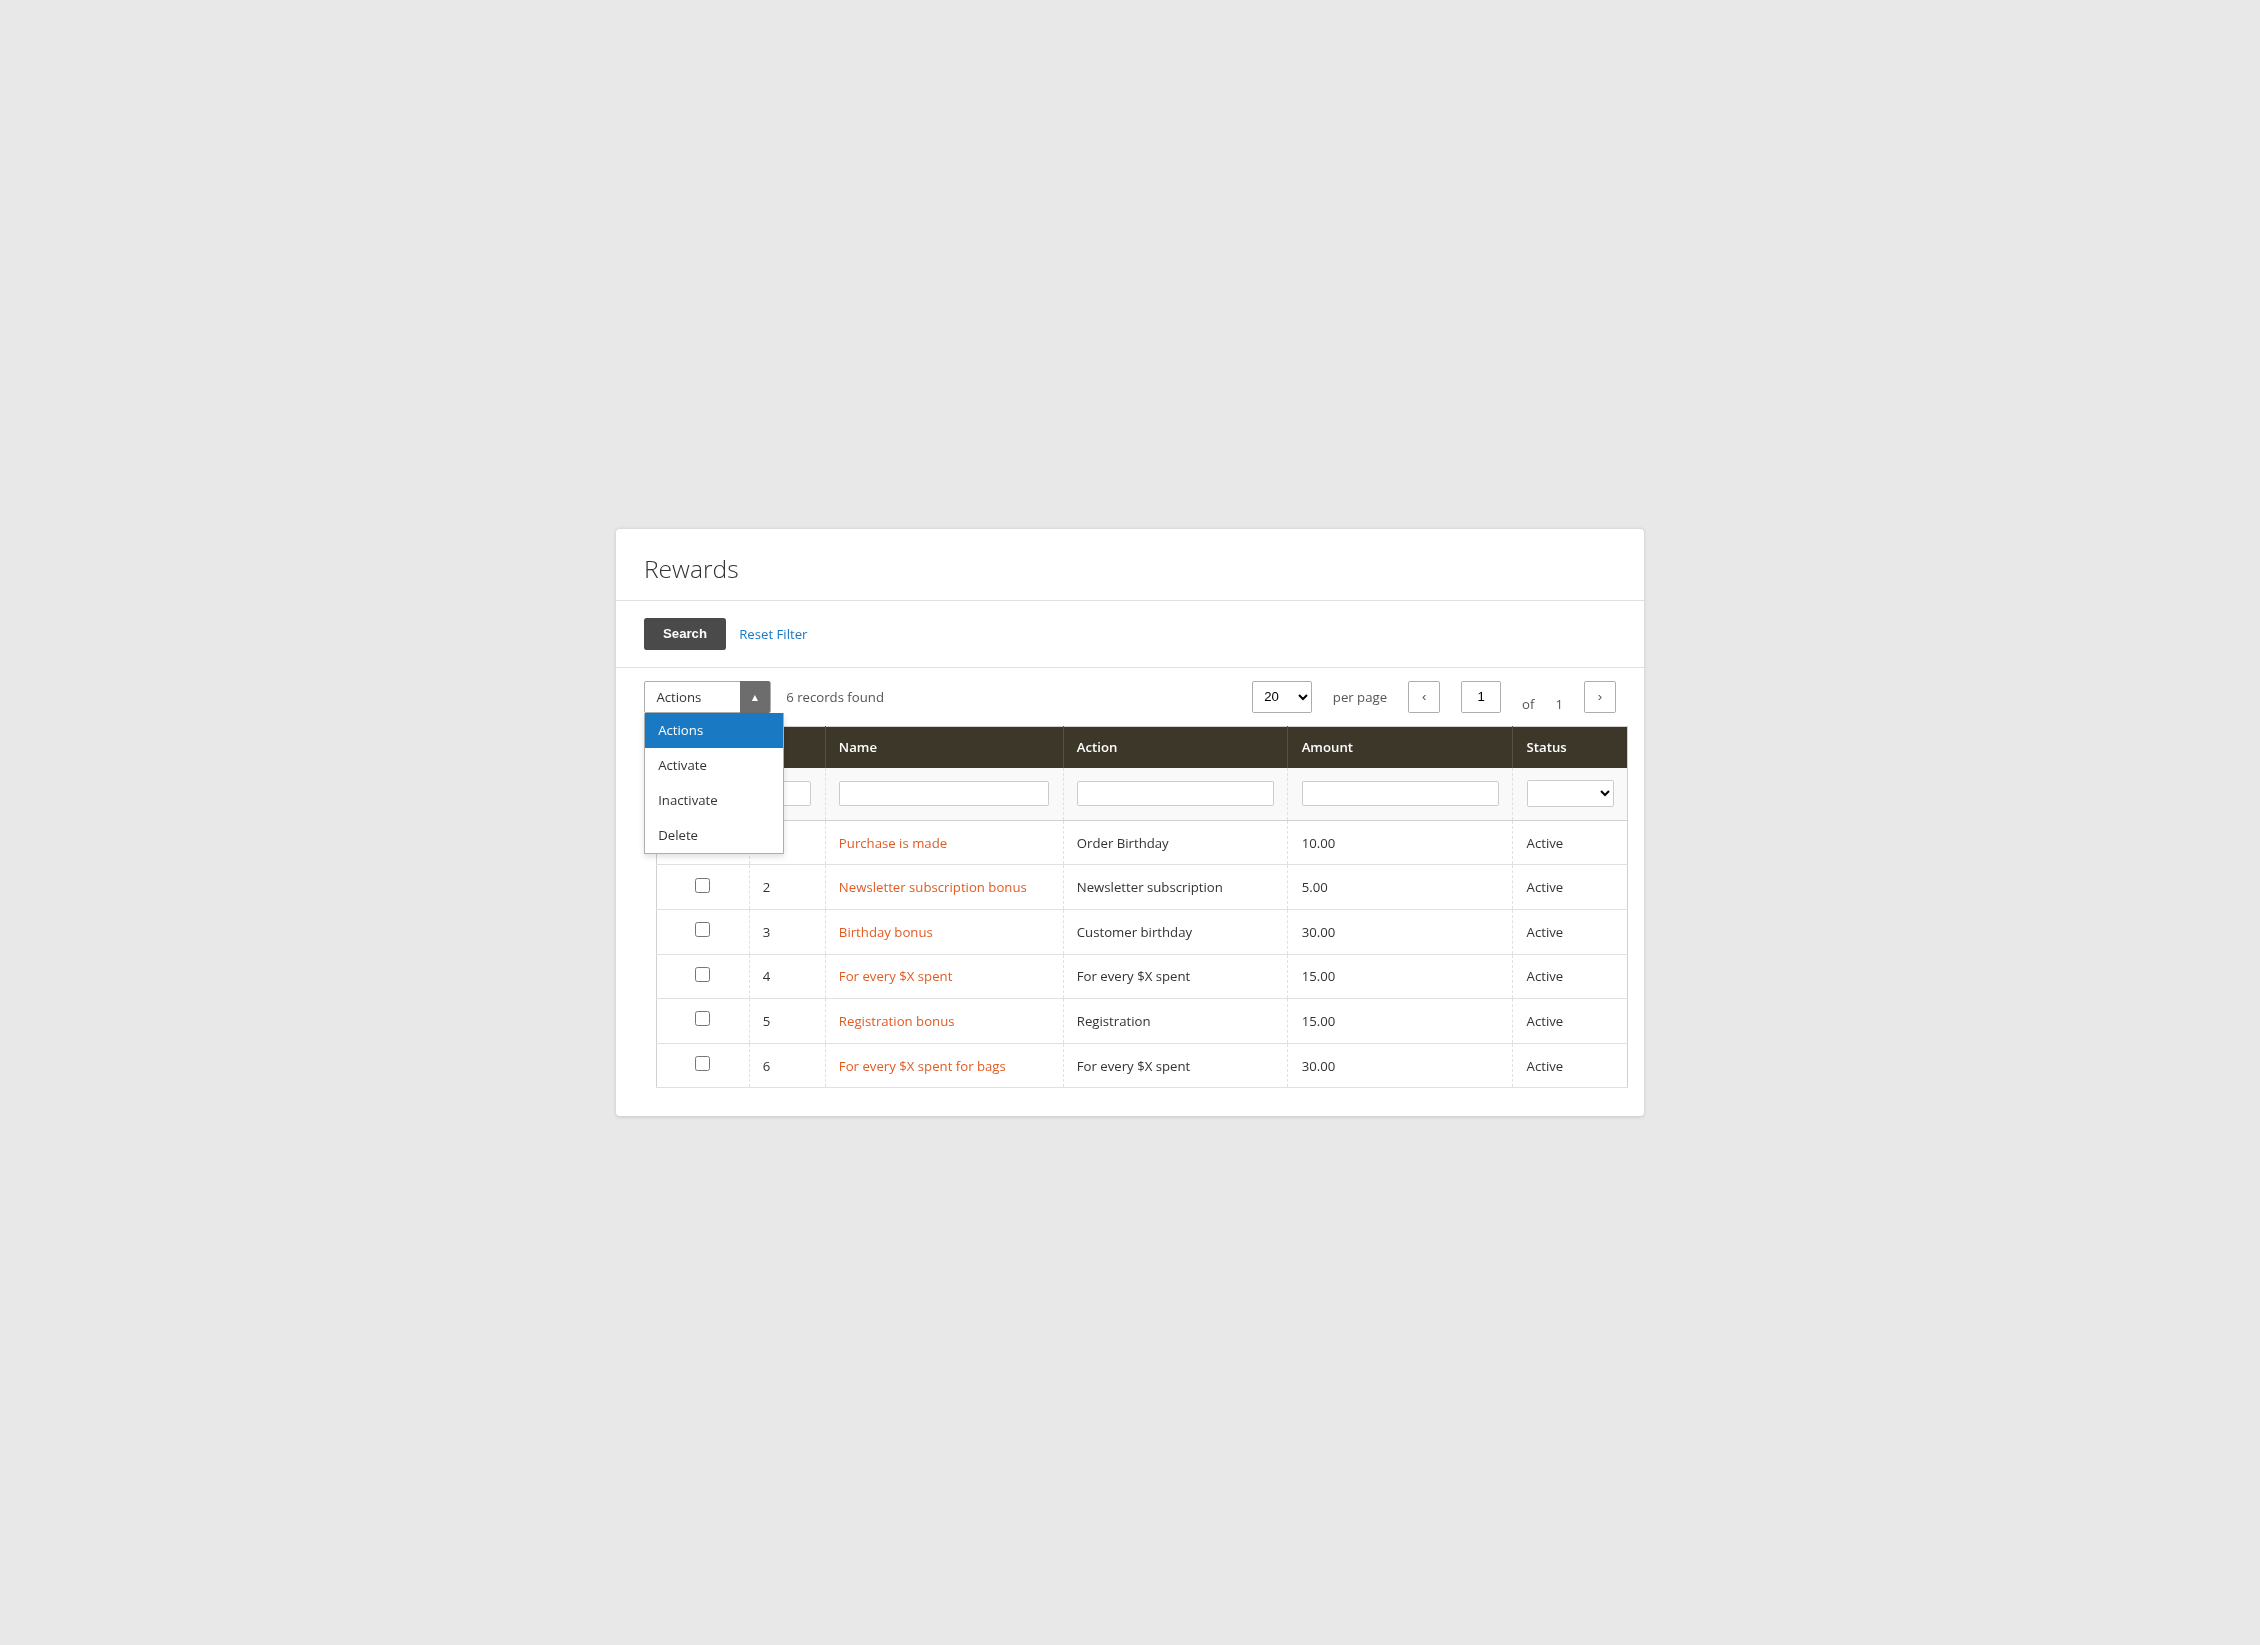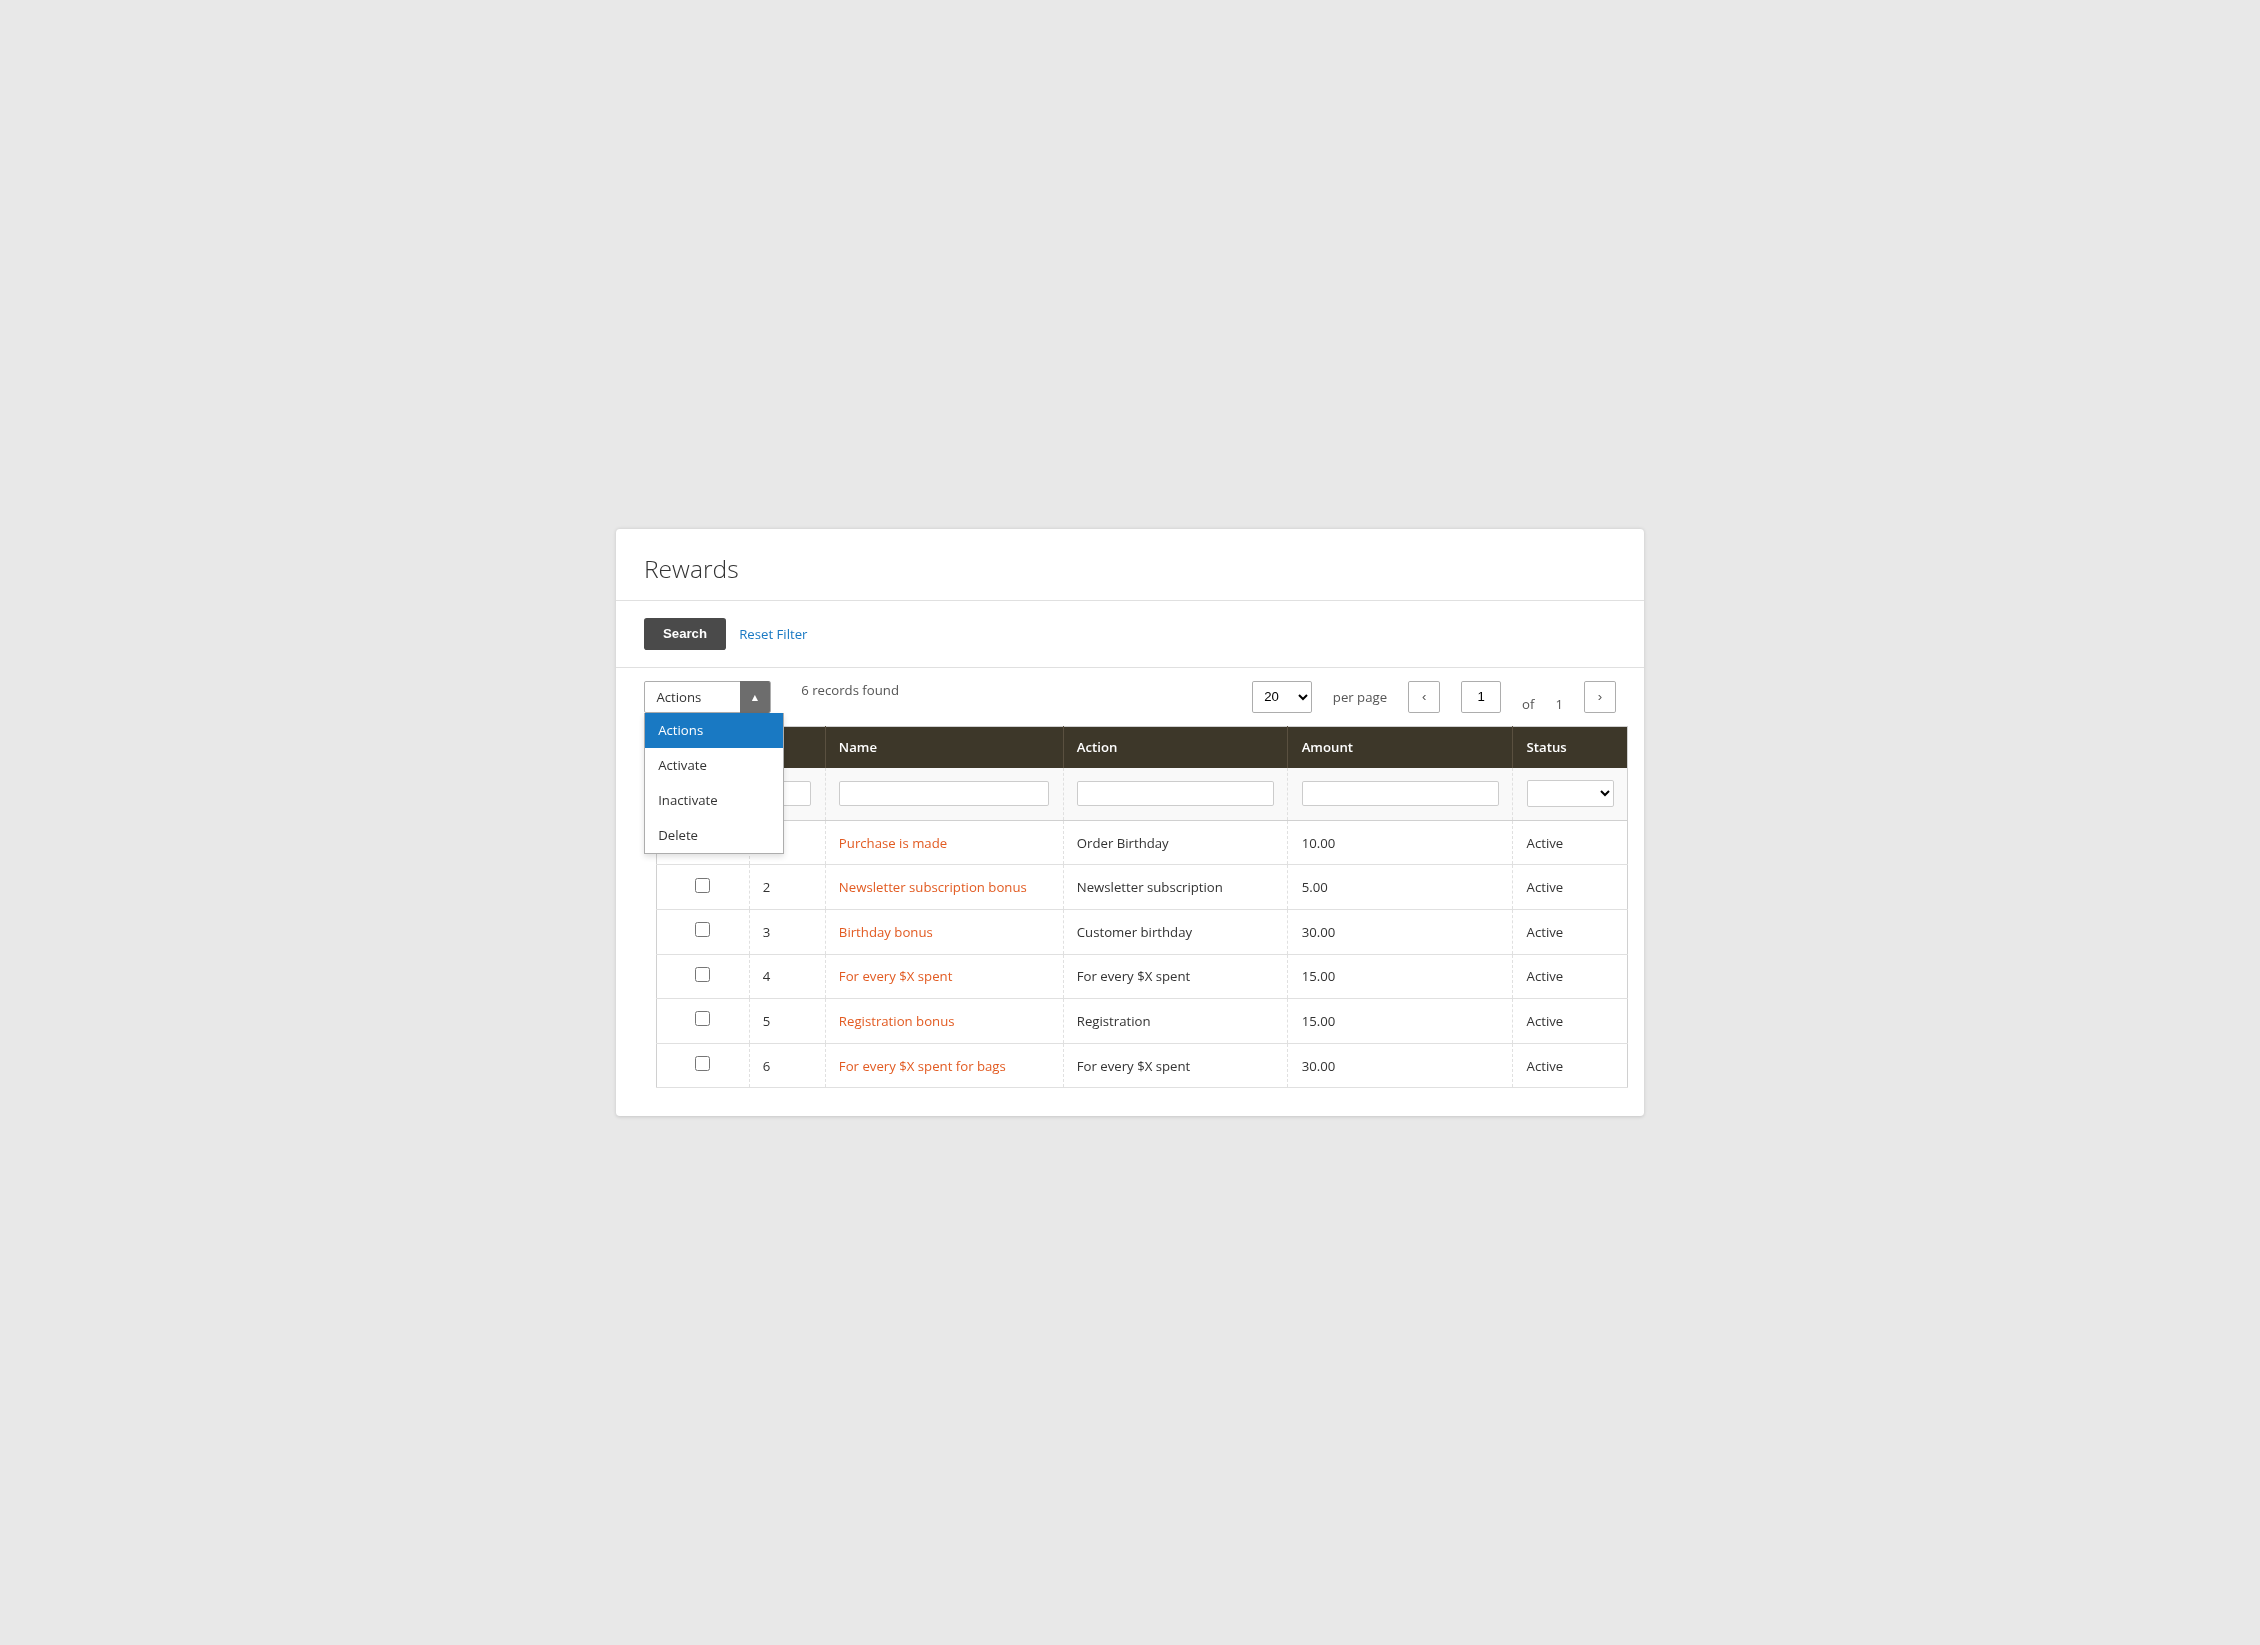--- a/index.html
+++ b/index.html
@@ -70,21 +70,21 @@
       color: #1979c3;
       text-decoration: none;
       font-size: 13.2px;
       cursor: pointer;
     }
     .grid-section {
       padding: 0 28px 28px 28px;
     }
     .grid-controls {
       display: flex;
-      align-items: flex-start;
+      align-items: center;
       gap: 13.2px;
       padding: 13.2px 0;
       position: relative;
     }
     .actions-wrapper {
       position: relative;
     }
     .actions-dropdown {
       display: flex;
       align-items: center;
@@ -129,21 +129,21 @@
       font-size: 13.2px;
       color: #333;
     }
     .actions-menu-item.selected {
       background: #1979c3;
       color: #fff;
     }
     .records-found {
       font-size: 13.2px;
       color: #555;
-      margin-left: 17px;
+      margin-left: 2px;
     }
     .pagination-controls {
       display: flex;
       align-items: center;
       gap: 21px;
       margin-left: auto;
     }
     .per-page-select {
       border: 0.9px solid #adadad;
       border-radius: 1.9px;

